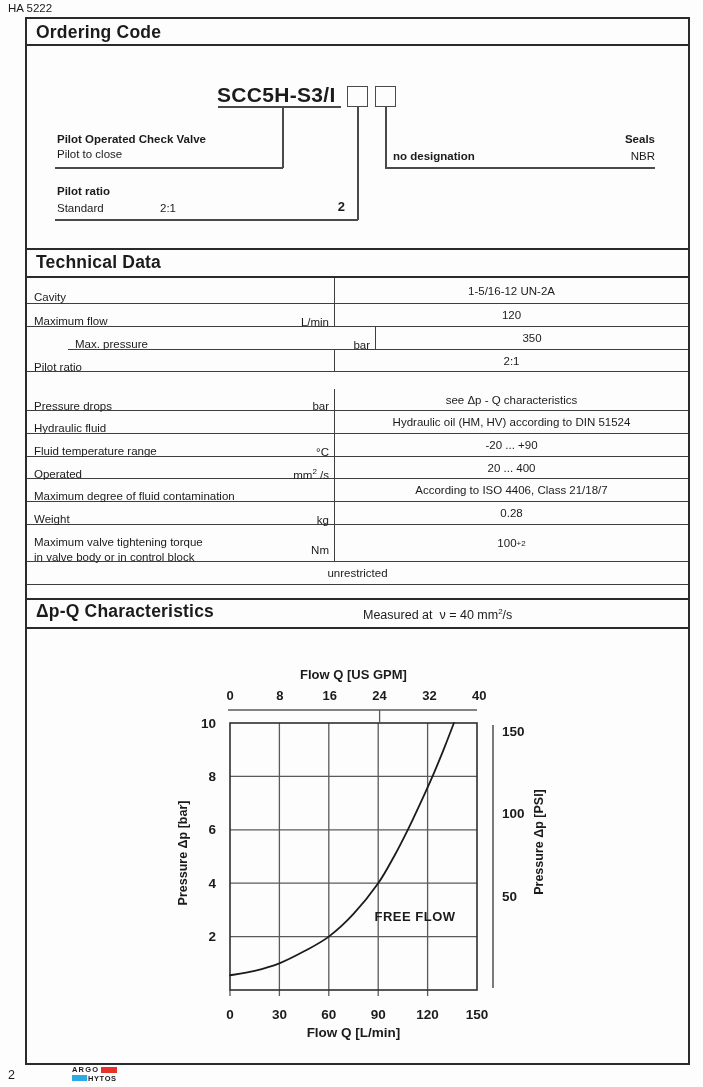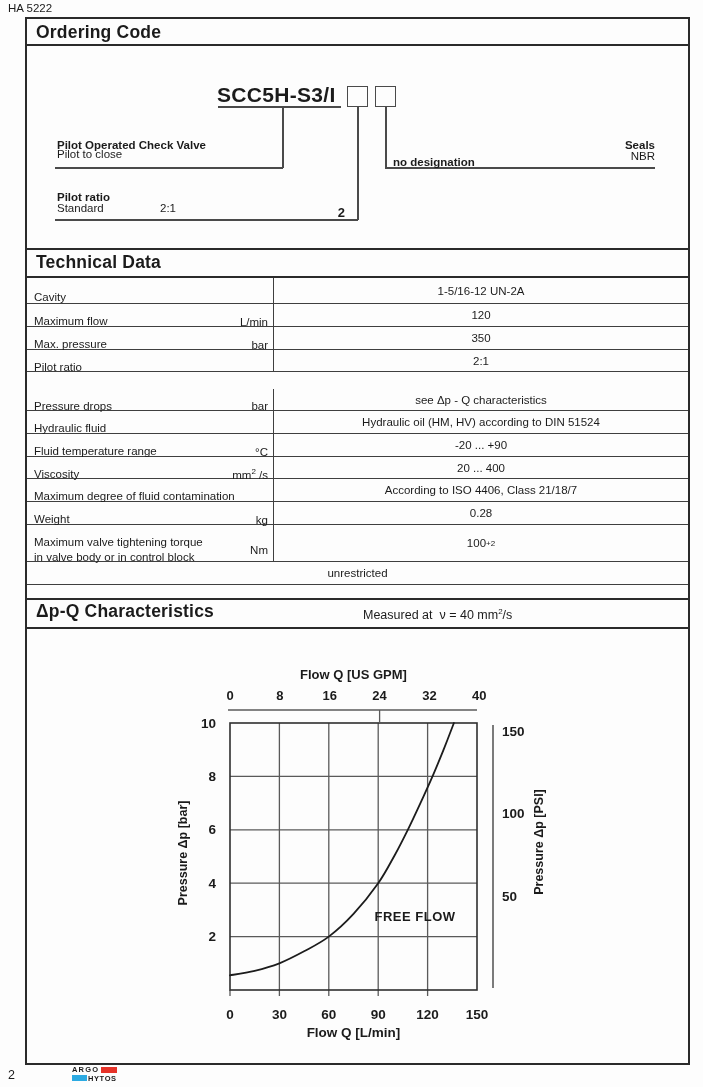--- a/index.html
+++ b/index.html
@@ -11,28 +11,28 @@
     color: #1b1b1b;
   }
   .hline { position: absolute; background: #4a4a4a; height: 1.5px; }
   .vline { position: absolute; background: #4a4a4a; width: 1.5px; }
   .bandline { position: absolute; background: #2b2b2b; height: 2px; left: 25px; width: 665px; }
   .outer-box { position: absolute; left: 25px; top: 17px; width: 665px; height: 1048px; border: 2px solid #2b2b2b; }
   .doc-code { position: absolute; left: 8px; top: 2px; font-size: 11.5px; }
   .sec-title { position: absolute; left: 36px; font-size: 17.5px; font-weight: bold; letter-spacing: 0.2px; }
   .code-main { position: absolute; left: 217px; top: 83px; font-size: 21px; font-weight: bold; letter-spacing: 0.3px; }
   .code-box { position: absolute; top: 86px; width: 21px; height: 21px; border: 1.6px solid #4a4a4a; background: #fdfdfd; }
-  .lbl-b { position: absolute; font-size: 11.5px; font-weight: bold; margin-top: 6px; }
+  .lbl-b { position: absolute; font-size: 11.5px; font-weight: bold; }
   .lbl-r { position: absolute; font-size: 11.5px; }
   .measured { position: absolute; left: 363px; top: 607px; font-size: 12.5px; white-space: pre; }
   .measured sup, .tcell sup { font-size: 8px; }
   
   .ttable { position: absolute; left: 25px; top: 278px; width: 665px; border-left: 2px solid #2b2b2b; border-right: 2px solid #2b2b2b; }
   .trow { display: flex; border-bottom: 1.3px solid #3f3f3f; align-items: stretch; }
-  .tleft { width: 247px; border-right: 1.3px solid #3f3f3f; display: flex; align-items: center; justify-content: space-between; padding: 14px 5px 1px 7px; }
+  .tleft { width: 308px; border-right: 1.3px solid #3f3f3f; display: flex; align-items: center; justify-content: space-between; padding: 14px 5px 1px 7px; }
   .tname { font-size: 11.5px; white-space: pre-line; line-height: 1.3; }
   .tunit { font-size: 11.5px; text-align: left; }
   .tval { flex: 1; display: flex; align-items: center; justify-content: center; font-size: 11.5px; text-align: center; }
   
   .chart-svg { position: absolute; left: 0; top: 628px; }
   
   .page-num { position: absolute; left: 8px; top: 1068px; font-size: 12.5px; }
   .logo { position: absolute; left: 33px; top: 1066px; width: 48px; height: 17px; margin-left: 39px; }
   .logo-argo  { position: absolute; left: 0; top: 0;   font-size: 7.5px; font-weight: bold; letter-spacing: 1.2px; line-height: 7px; }
   .logo-hytos { position: absolute; left: 16px; top: 8.5px; font-size: 7.5px; font-weight: bold; letter-spacing: 0.6px; line-height: 7px; }
@@ -90,21 +90,21 @@
         </div>
         <div class="tval tcell">1-5/16-12 UN-2A</div>
       </div>
       <div class="trow" style="height: 23px;">
         <div class="tleft tcell">
           <span class="tname">Maximum flow</span>
           <span class="tunit">L/min</span>
         </div>
         <div class="tval tcell">120</div>
       </div>
-      <div class="trow" style="height: 23px;">
+      <div class="trow" style="height: 23px; margin-left: 41px;">
         <div class="tleft tcell">
           <span class="tname">Max. pressure</span>
           <span class="tunit">bar</span>
         </div>
         <div class="tval tcell">350</div>
       </div>
       <div class="trow" style="height: 22px;">
         <div class="tleft tcell">
           <span class="tname">Pilot ratio</span>
           <span class="tunit"></span>
@@ -127,21 +127,21 @@
       </div>
       <div class="trow" style="height: 23px;">
         <div class="tleft tcell">
           <span class="tname">Fluid temperature range</span>
           <span class="tunit">°C</span>
         </div>
         <div class="tval tcell">-20 ... +90</div>
       </div>
       <div class="trow" style="height: 22px;">
         <div class="tleft tcell">
-          <span class="tname">Viscosity</span>
+          <span class="tname">Operated</span>
           <span class="tunit">mm<sup>2</sup> /s</span>
         </div>
         <div class="tval tcell">20 ... 400</div>
       </div>
       <div class="trow" style="height: 23px;">
         <div class="tleft tcell">
           <span class="tname">Maximum degree of fluid contamination</span>
           <span class="tunit"></span>
         </div>
         <div class="tval tcell">According to ISO 4406, Class 21/18/7</div>

